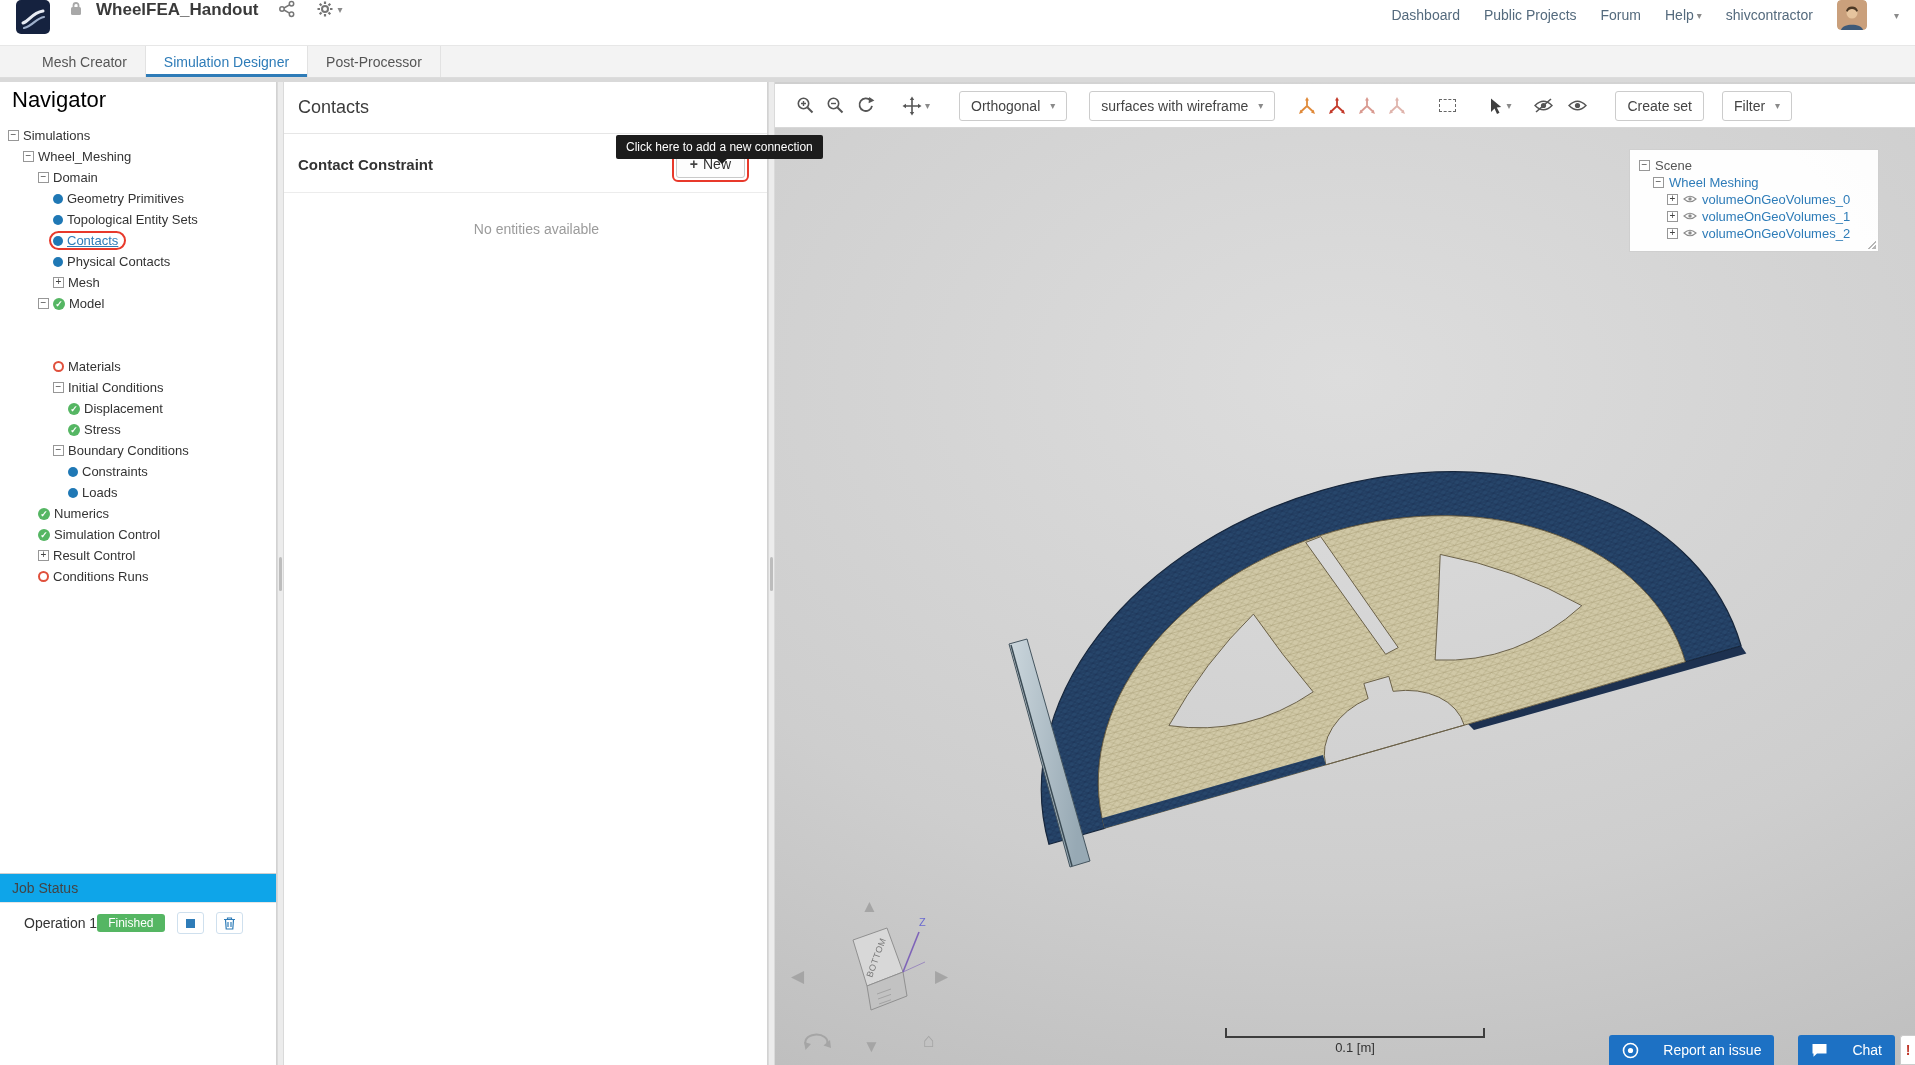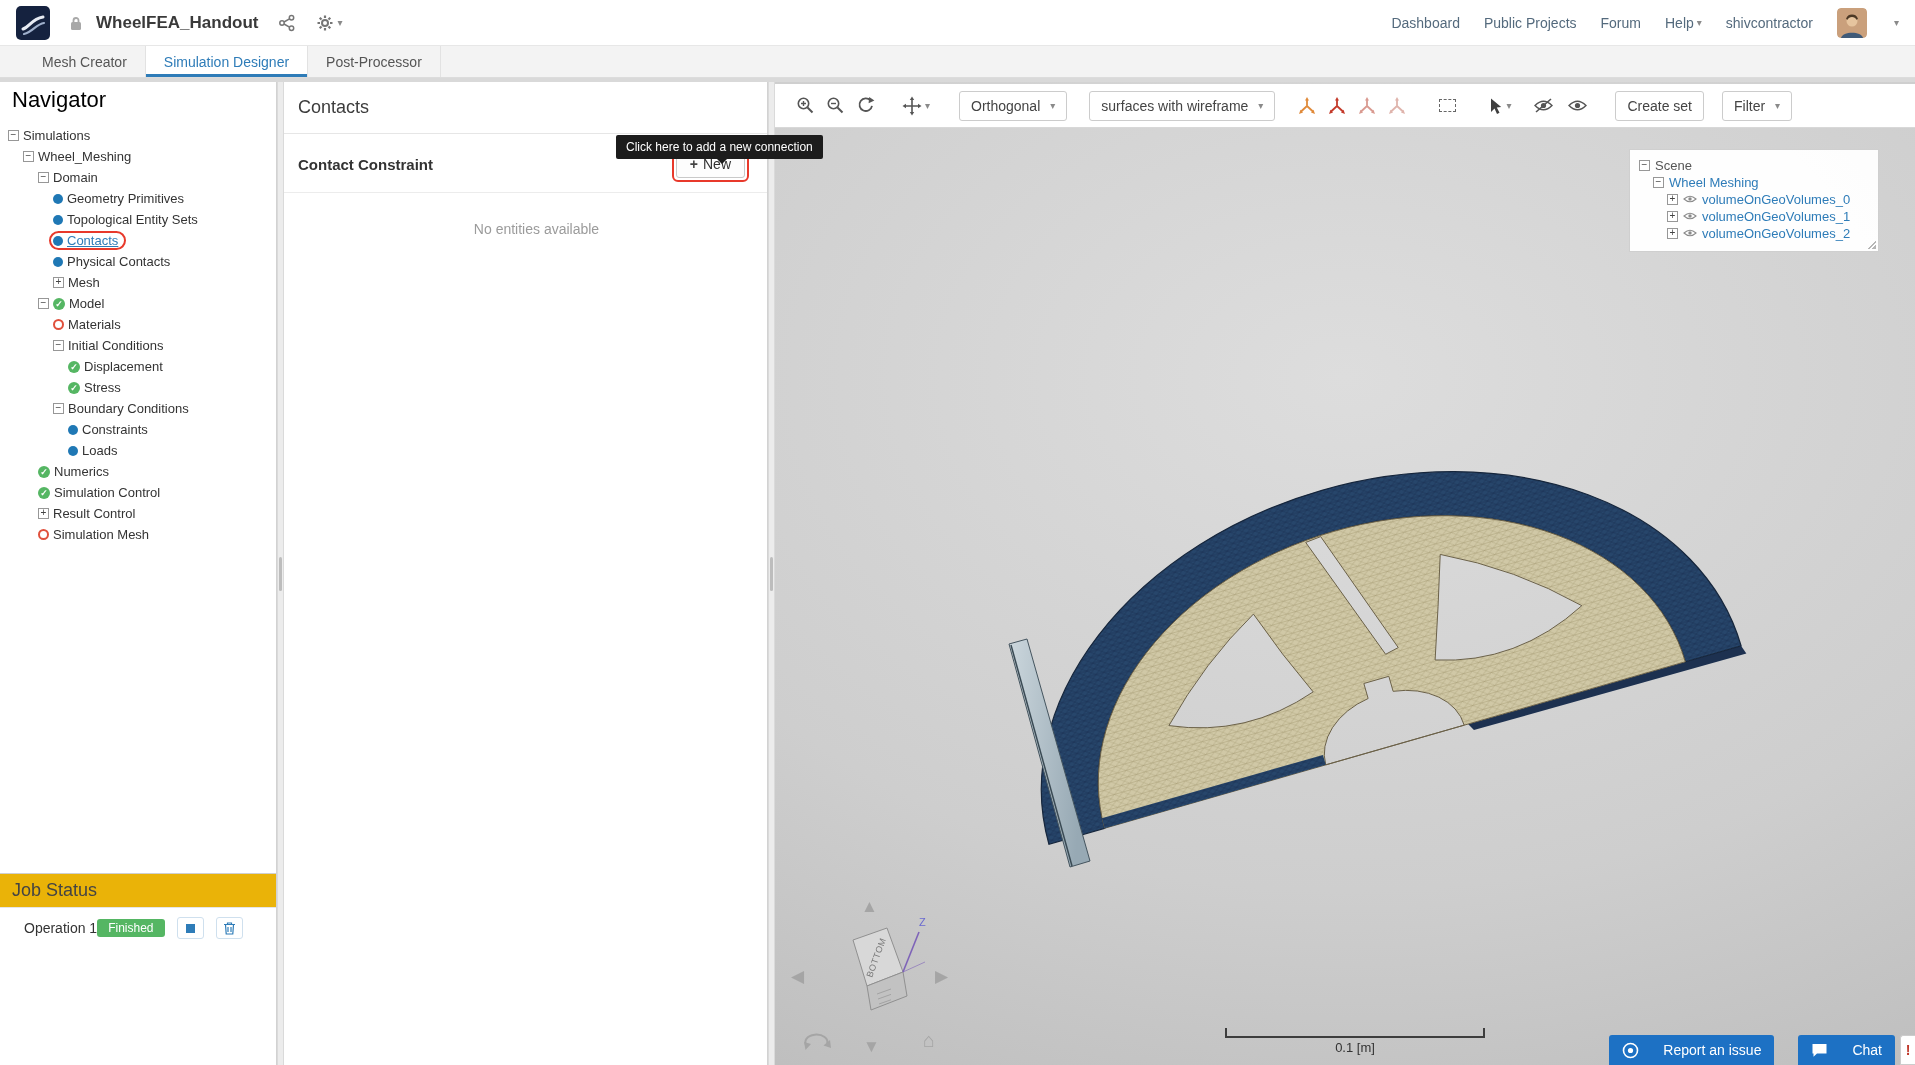--- a/index.html
+++ b/index.html
@@ -1,21 +1,21 @@
 <!DOCTYPE html>
 <html style="--accent: #2e7cb8; --annotation: #e8392b; --green: #55b663; --dot_blue: #1f78b5; --status_red: #e0503c;"><head>
 <meta charset="utf-8">
 <style>
   * { box-sizing: border-box; }
   html,body { margin:0; padding:0; background:#fff; }
   body { font-family:"Liberation Sans", sans-serif; color:#333; }
   .app { position:relative; width:1915px; height:1065px; overflow:hidden; background:#fff; }
 
   
-  .topbar { height:46px; display:flex; align-items:center; padding:0 16px; background:#fff;
+  .topbar { height:46px; display:flex; align-items:flex-start; padding:0 16px; background:#fff;
             border-bottom:1px solid #e7e7e7; position:relative; z-index:20; }
   .logo { width:34px; height:34px; flex:none; cursor:pointer; }
   .lock { margin-left:18px; display:flex; align-items:center; }
   .proj-title { margin-left:12px; font-size:17px; font-weight:700; color:#3a3a3a; }
   .tb-icon { margin-left:20px; display:flex; align-items:center; cursor:pointer; }
   .chev { font-size:10px; color:#8a8a8a; margin-left:3px; }
   .top-right { margin-left:auto; display:flex; align-items:center; gap:24px; font-size:14px; color:#546a7d; }
   .top-link { cursor:pointer; }
   .help-wrap { display:flex; align-items:center; cursor:pointer; }
   .username { cursor:pointer; }
@@ -47,21 +47,21 @@
   .expander { width:11px; height:11px; flex:none; border:1px solid #979797; background:#fff; font-size:10px; line-height:8px;
               text-align:center; color:#444; cursor:pointer; }
   .status { flex:none; }
   .blue-dot { width:10px; height:10px; border-radius:50%; background:var(--dot_blue,#1f78b5); }
   .green-check { width:12px; height:12px; border-radius:50%; background:var(--green,#55b663); color:#fff; font-size:9px;
                  line-height:12px; text-align:center; font-weight:bold; }
   .red-circle { width:11px; height:11px; border-radius:50%; border:2px solid var(--status_red,#e0503c); background:#fff; }
   .label { white-space:nowrap; }
 
   .job-status { margin-top:auto; height:192px; border-top:1px solid #cfcfcf; display:flex; flex-direction:column; background:#fff; }
-  .job-header { background:#eab308; border-bottom:1px solid #e5e5e5; padding:6px 12px; font-size:18px; color:#444; }
+  .job-header { background:#0ea5e9; border-bottom:1px solid #e5e5e5; padding:6px 12px; font-size:14px; color:#444; }
   .job-row { display:flex; align-items:center; padding:9px 24px; font-size:14px; color:#333; }
   .badge { background:var(--green,#55b663); color:#fff; font-size:12px; padding:2px 11px; border-radius:3px; }
   .icon-btn { margin-left:12px; width:27px; height:22px; border:1px solid #cfe0ee; background:#fff; border-radius:3px;
               display:flex; align-items:center; justify-content:center; cursor:pointer; }
   .stop-square { width:9px; height:9px; background:var(--accent,#2e7cb8); }
 
   
   .panel-header { height:52px; display:flex; align-items:center; padding:0 14px; font-size:18px; color:#3c3c3c; border-bottom:1px solid #e6e6e6; }
   .section-row { display:flex; align-items:center; justify-content:space-between; padding:12px 18px 10px 14px; border-bottom:1px solid #ececec; }
   .section-title { font-size:15px; font-weight:700; color:#333; }
@@ -242,21 +242,21 @@
       <span class="label">Mesh</span>
     </span>
   </div>
           <div class="tree-row" style="padding-left: 34px;">
     <span class="row-inner">
       <span class="expander">−</span>
       <span class="status green-check">✓</span>
       <span class="label">Model</span>
     </span>
   </div>
-          <div class="tree-row" style="padding-left: 49px;">
+          <div class="tree-row" style="padding-left: 49px; margin-top: 42px;">
     <span class="row-inner">
 
       <span class="status red-circle"></span>
       <span class="label">Materials</span>
     </span>
   </div>
           <div class="tree-row" style="padding-left: 49px;">
     <span class="row-inner">
       <span class="expander">−</span>
 
@@ -316,21 +316,21 @@
     <span class="row-inner">
       <span class="expander">+</span>
 
       <span class="label">Result Control</span>
     </span>
   </div>
           <div class="tree-row" style="padding-left: 34px;">
     <span class="row-inner">
 
       <span class="status red-circle"></span>
-      <span class="label">Simulation Mesh</span>
+      <span class="label">Conditions Runs</span>
     </span>
   </div>
         </div>
 
       <div class="job-status">
         <div class="job-header">Job Status</div>
         <div class="job-row">
           <span>Operation 1</span>
           <span class="badge">Finished</span>
           <span class="icon-btn">

